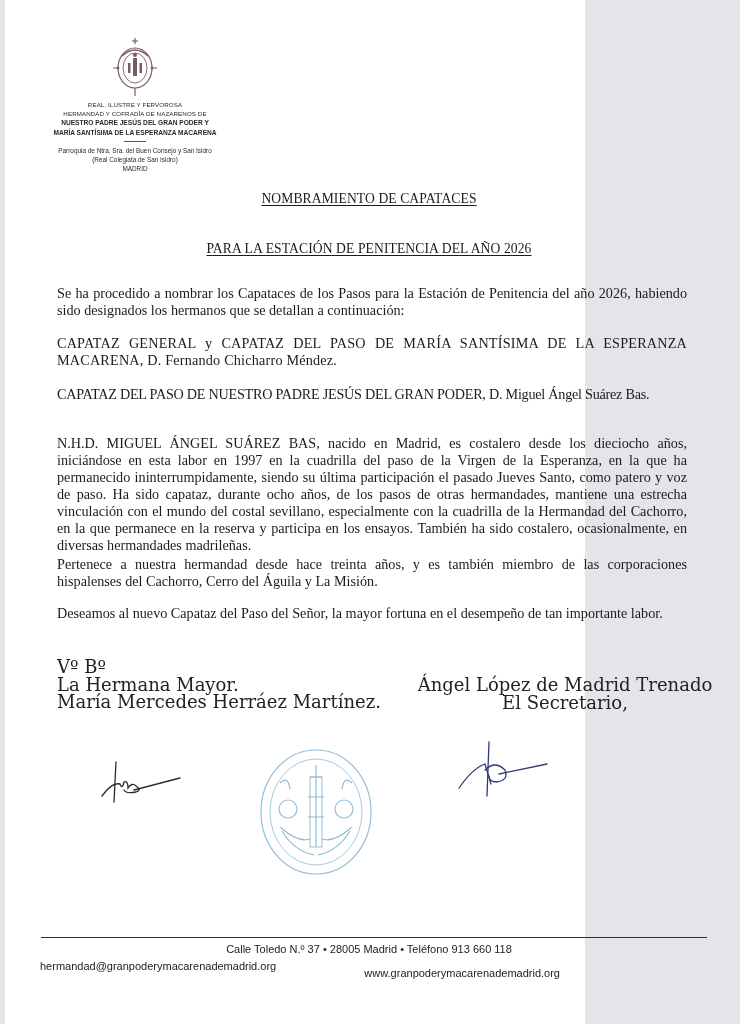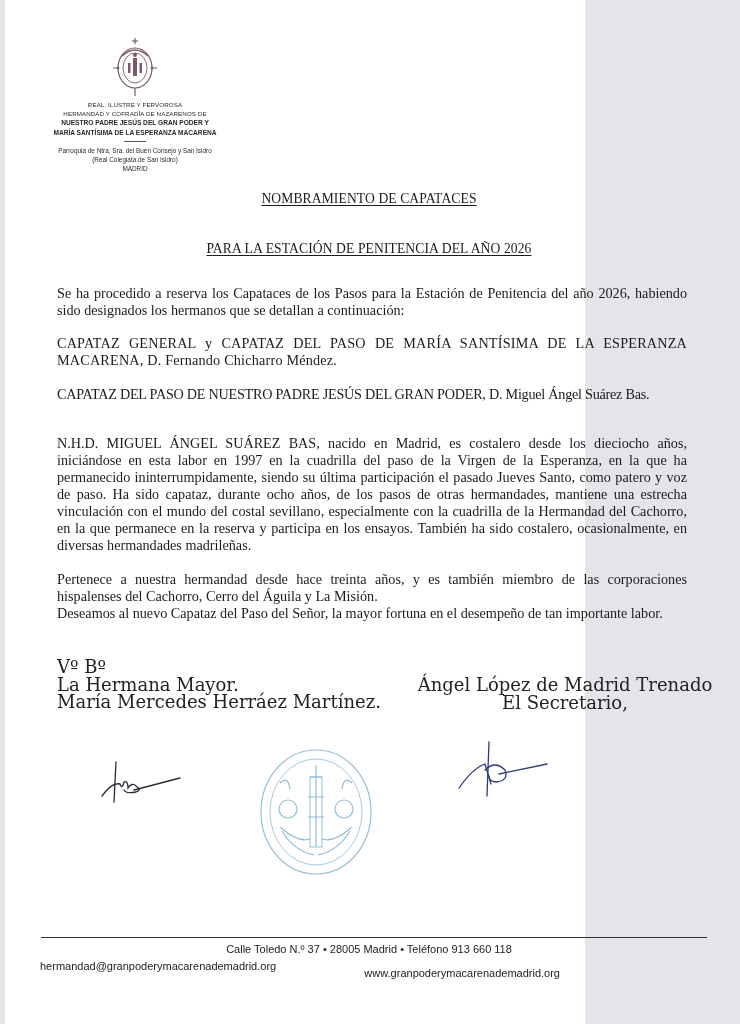--- a/index.html
+++ b/index.html
@@ -38,21 +38,21 @@
 
     
     .body-text {
       position: absolute; left: 52px; width: 630px;
       font-size: 14.2px; line-height: 17px; text-align: justify;
     }
     .p1 { top: 285px; }
     .p2 { top: 335px; text-align-last: left; }
     .p3 { top: 386px; }
     .p4 { top: 435px; }
-    .p5 { top: 571px; }
+    .p5 { top: 556px; }
     .p6 { top: 605px; }
     .body-text p { margin: 0; }
     .caps { letter-spacing: 0.2px; }
 
     
     .sig {
       position: absolute;
       font-family: "DejaVu Serif", serif;
       font-size: 18px; line-height: 17.5px; color: #222;
     }
@@ -106,21 +106,21 @@
     <div class="lh-sep"></div>
     <div class="lh-small">Parroquia de Ntra. Sra. del Buen Consejo y San Isidro</div>
     <div class="lh-small">(Real Colegiata de San Isidro)</div>
     <div class="lh-small">MADRID</div>
   </div>
 
   <div class="title title1">NOMBRAMIENTO DE CAPATACES</div>
   <div class="title title2">PARA LA ESTACIÓN DE PENITENCIA DEL AÑO 2026</div>
 
   <div class="body-text p1">
-    <p>Se ha procedido a reserva los Capataces de los Pasos para la Estación de Penitencia del año 2026, habiendo sido designados los hermanos que se detallan a continuación:</p>
+    <p>Se ha procedido a nombrar los Capataces de los Pasos para la Estación de Penitencia del año 2026, habiendo sido designados los hermanos que se detallan a continuación:</p>
   </div>
   <div class="body-text p2 caps">
     <p>CAPATAZ GENERAL y CAPATAZ DEL PASO DE MARÍA SANTÍSIMA DE LA ESPERANZA MACARENA, D. Fernando Chicharro Méndez.</p>
   </div>
   <div class="body-text p3">
     <p style="letter-spacing:-0.25px;font-family:Liberation Serif, serif;">CAPATAZ DEL PASO DE NUESTRO PADRE JESÚS DEL GRAN PODER, D. Miguel Ángel Suárez Bas.</p>
   </div>
   <div class="body-text p4">
     <p>N.H.D. MIGUEL ÁNGEL SUÁREZ BAS, nacido en Madrid, es costalero desde los dieciocho años, iniciándose en esta labor en 1997 en la cuadrilla del paso de la Virgen de la Esperanza, en la que ha permanecido ininterrumpidamente, siendo su última participación el pasado Jueves Santo, como patero y voz de paso. Ha sido capataz, durante ocho años, de los pasos de otras hermandades, mantiene una estrecha vinculación con el mundo del costal sevillano, especialmente con la cuadrilla de la Hermandad del Cachorro, en la que permanece en la reserva y participa en los ensayos. También ha sido costalero, ocasionalmente, en diversas hermandades madrileñas.</p>
   </div>

